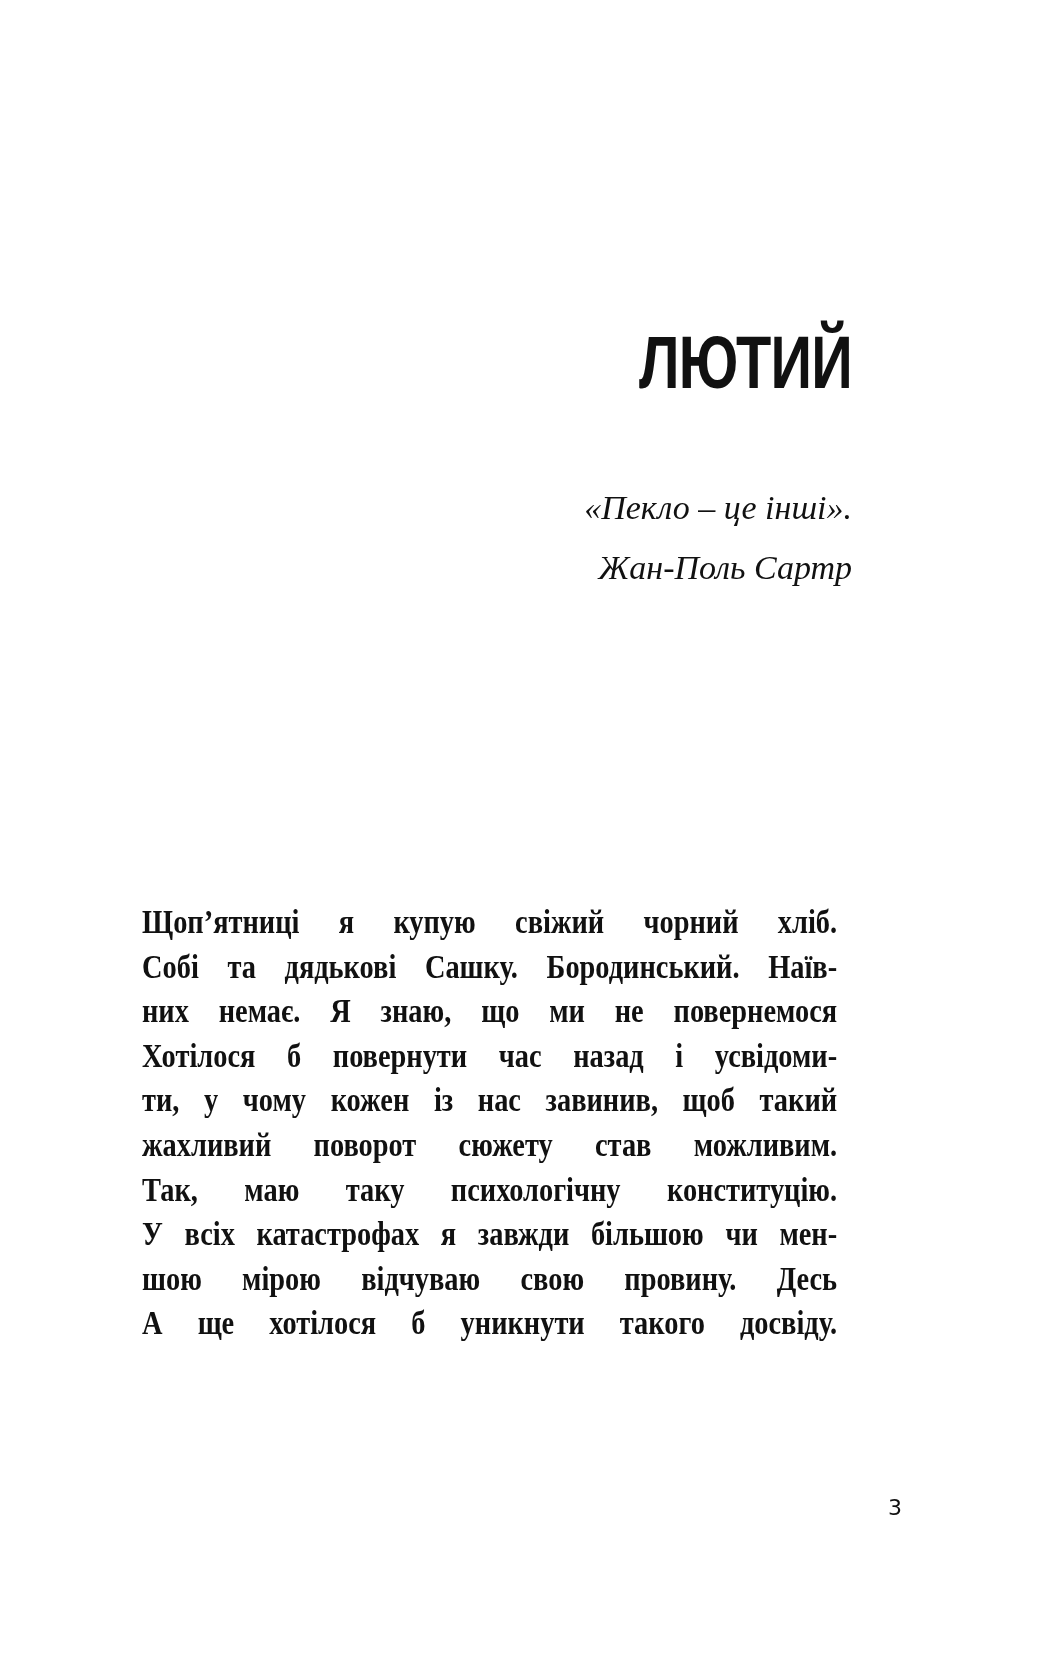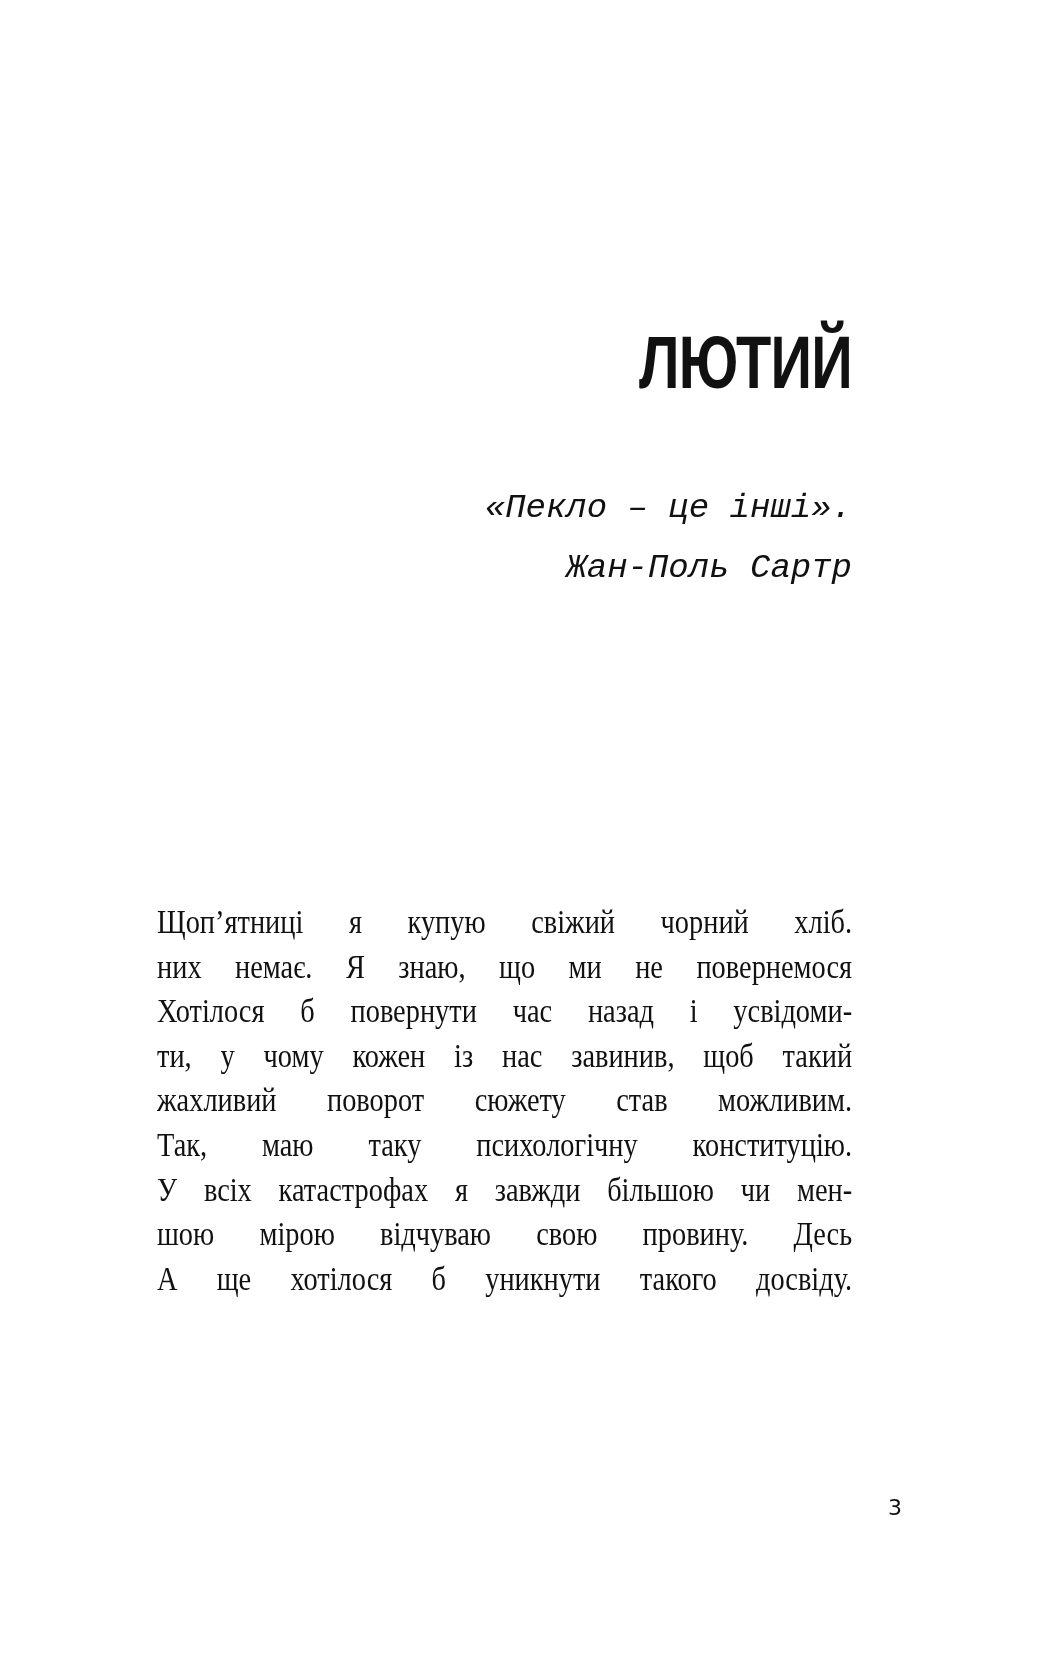--- a/index.html
+++ b/index.html
@@ -6,27 +6,27 @@
   body { width: 1048px; height: 1654px; position: relative; overflow: hidden; color: #111; }
   .page { position: absolute; left: 0; top: 0; width: 1048px; height: 1340px; background: #fff; }
   .chapter-title {
     position: absolute; right: 196px; top: 326px;
     font-family: "Liberation Sans", sans-serif; font-weight: bold;
     font-size: 74px; letter-spacing: -1px; line-height: 1;
     transform: scaleX(0.78); transform-origin: right center; margin: 0;
   }
   .epigraph {
     position: absolute; right: 196px; top: 488px; text-align: right;
-    font-family: Liberation Mono, monospace; font-style: italic; font-size: 34px;
+    font-family: Liberation Serif, serif; font-style: italic; font-size: 34px;
   }
   .epigraph .quote { display: block; line-height: 40px; }
   .epigraph .author { display: block; margin-top: 20px; line-height: 40px; }
   .body-text {
-    position: absolute; left: 157px; top: 900px; width: 695px;
-    font-family: "Liberation Serif", serif; font-size: 33px; line-height: 44.6px;
+    position: absolute; left: 142px; top: 900px; width: 695px;
+    font-family: "Liberation Serif", serif; font-size: 33px; line-height: 44.6px; font-weight: bold;
   }
   .line {
     display: block; text-align: justify; text-align-last: justify;
     white-space: nowrap; height: 44.6px; overflow: visible;
   }
   .line span { display: inline-block; width: 100%; text-align: justify; text-align-last: justify; white-space: normal; transform: scaleX(0.86); transform-origin: left center; width: 116.3%; }
   .page-number {
     position: absolute; left: 888px; top: 1495px;
     font-family: "DejaVu Sans", sans-serif; font-size: 22px;
   }
@@ -37,20 +37,21 @@
 <div class="page">
   <h1 class="chapter-title">ЛЮТИЙ</h1>
 
   <div class="epigraph">
     <span class="quote">«Пекло – це інші».</span>
     <span class="author">Жан-Поль Сартр</span>
   </div>
 
   <div class="body-text">
     <div class="line"><span>Щоп’ятниці я купую свіжий чорний хліб.</span></div>
+    <div class="line"><span>Собі та дядькові Сашку. Бородинський. Наїв-</span></div>
     <div class="line"><span>них немає. Я знаю, що ми не повернемося</span></div>
     <div class="line"><span>Хотілося б повернути час назад і усвідоми-</span></div>
     <div class="line"><span>ти, у чому кожен із нас завинив, щоб такий</span></div>
     <div class="line"><span>жахливий поворот сюжету став можливим.</span></div>
     <div class="line"><span>Так, маю таку психологічну конституцію.</span></div>
     <div class="line"><span>У всіх катастрофах я завжди більшою чи мен-</span></div>
     <div class="line"><span>шою мірою відчуваю свою провину. Десь</span></div>
     <div class="line"><span>А ще хотілося б уникнути такого досвіду.</span></div>
   </div>
 

